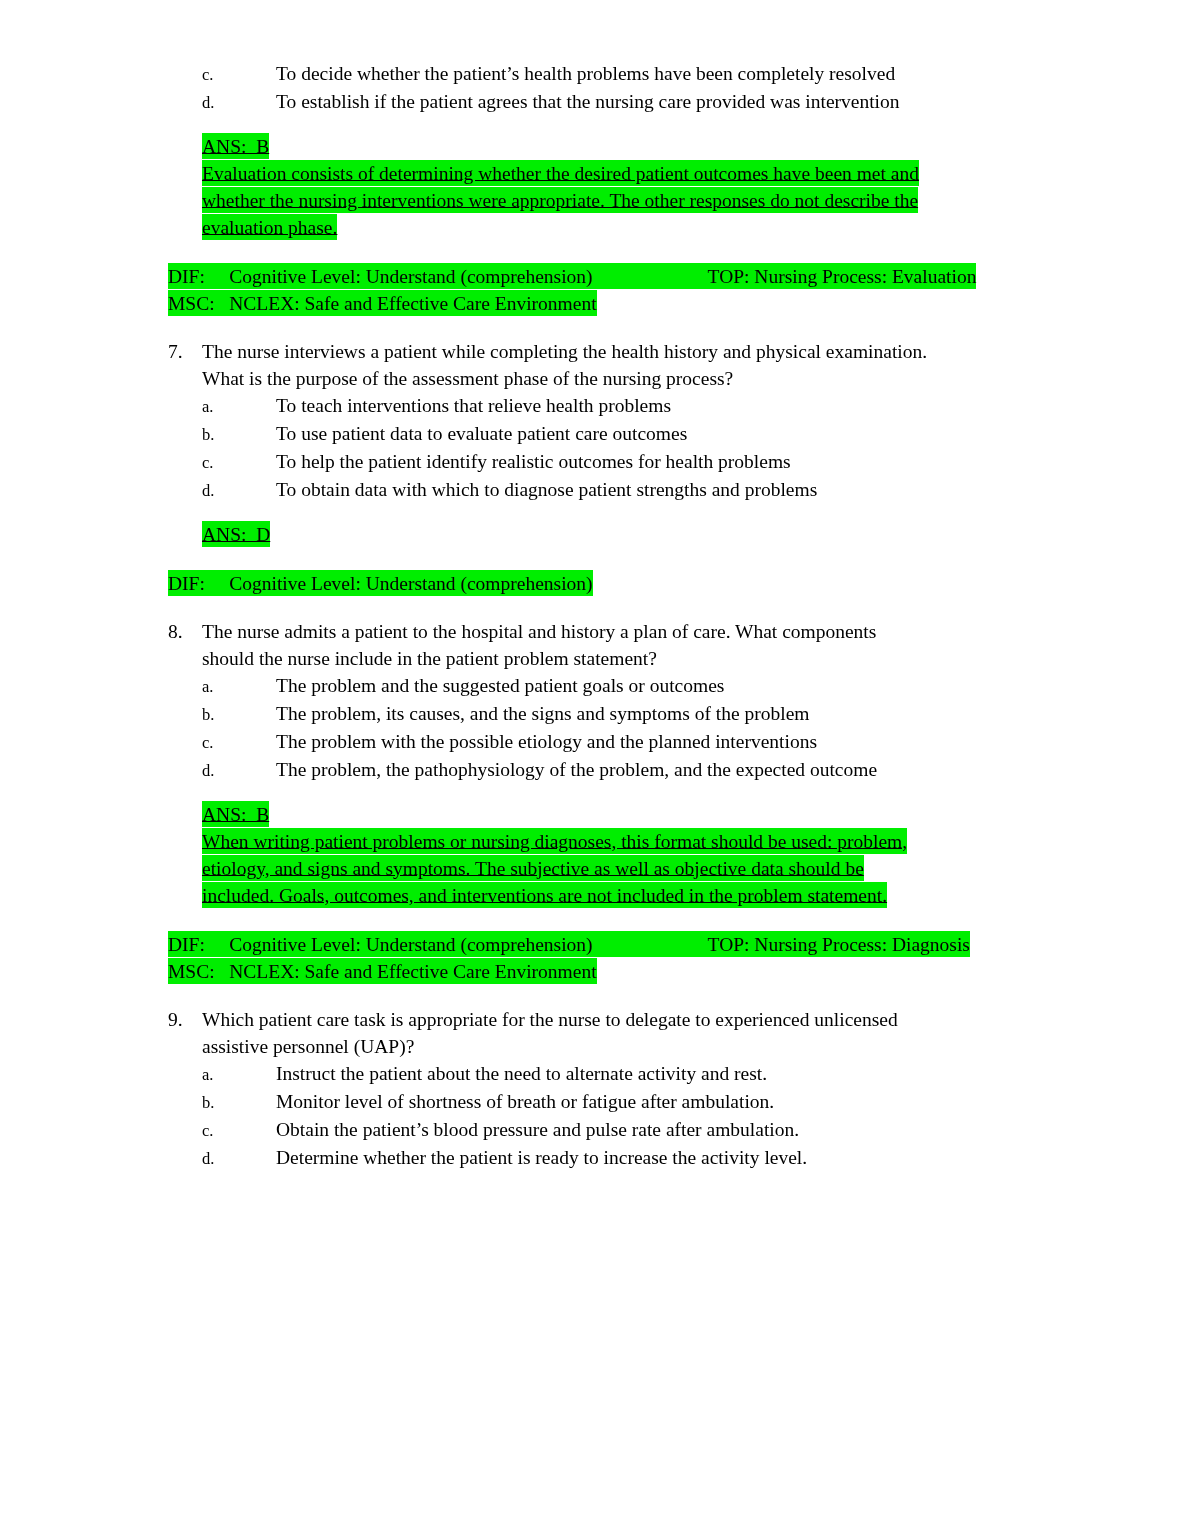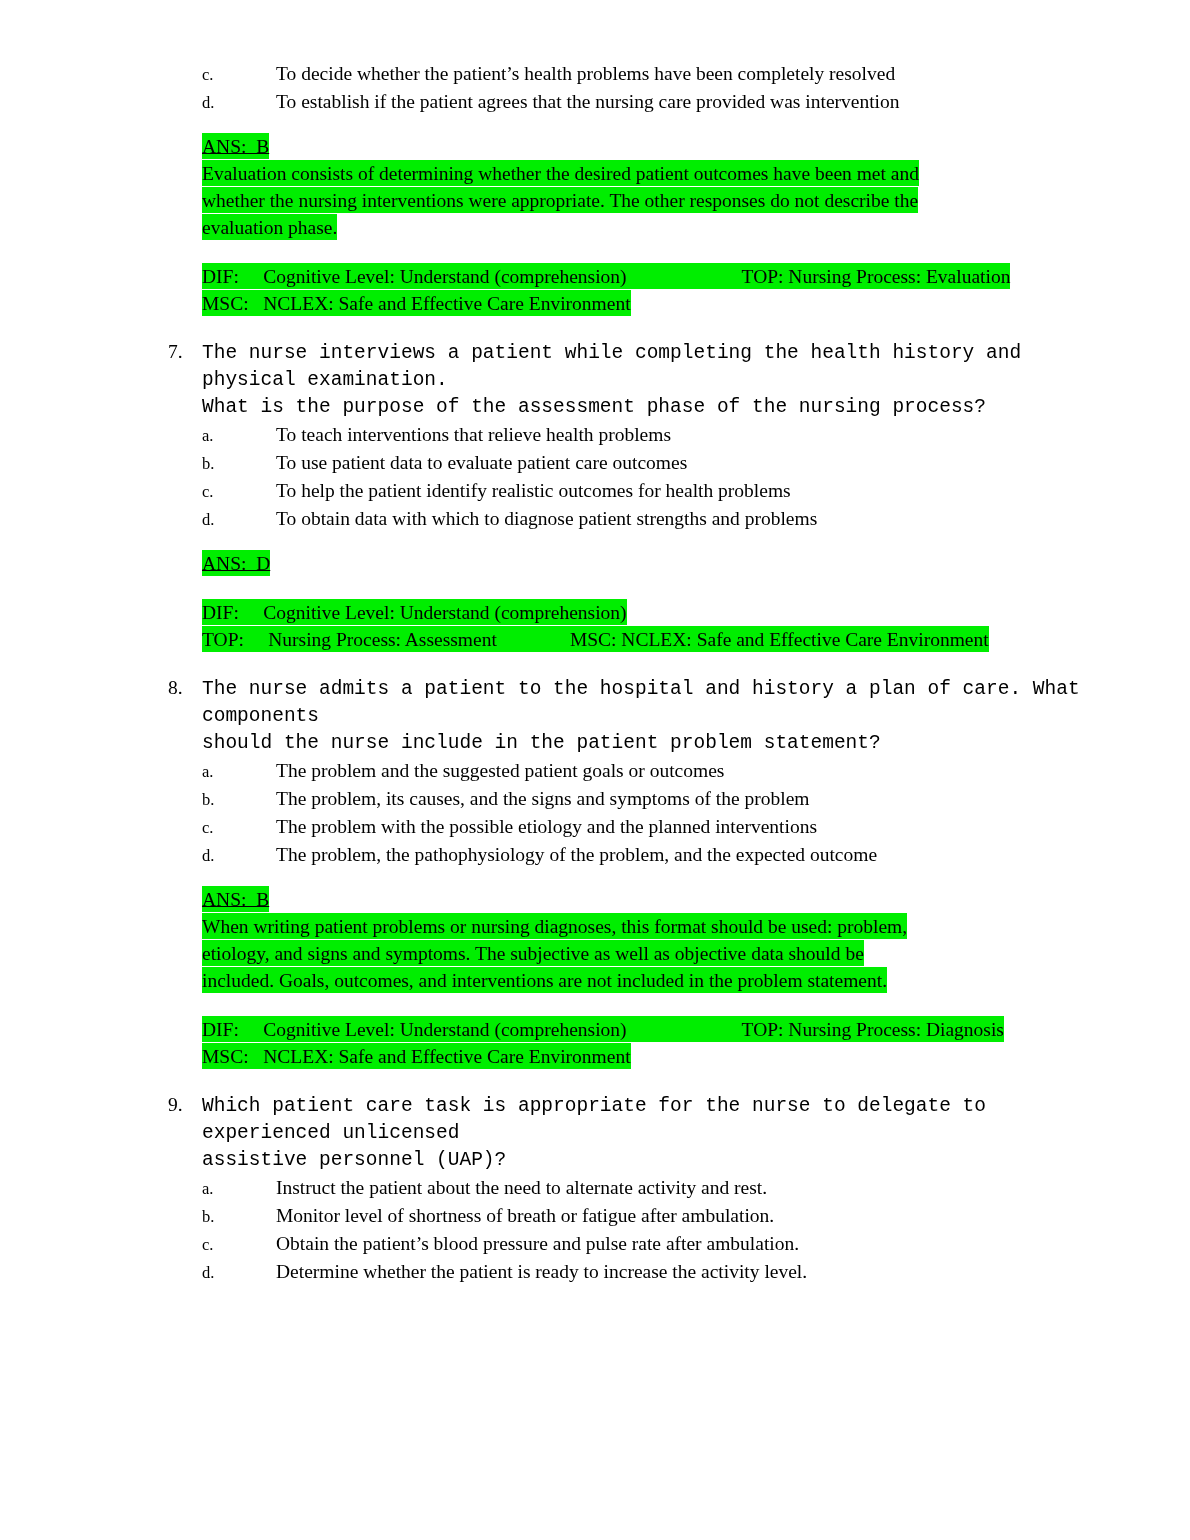--- a/index.html
+++ b/index.html
@@ -9,33 +9,33 @@
     font-size: 19.5px;
     line-height: 27px;
     color: #000000;
     position: relative;
     --hl: #00ee00;
   }
   .content { position:absolute; left:168px; top:60px; width:930px; }
 
   .row { display:flex; align-items:baseline; }
   .num { width:34px; flex:none; }
-  .stem { flex:1; white-space:pre-wrap;font-family:Liberation Mono, monospace; }
+  .stem { flex:1; white-space:pre-wrap; }
 
   .opt { display:flex; align-items:baseline; margin-left:34px; }
   .opt-letter { width:34px; flex:none; font-size:16.5px; }
   .opt-text { flex:1;margin-left:40px; }
 
   .answer-block { margin-left:34px; margin-top:16px; }
   .ans-line { white-space:pre;text-decoration:underline; }
-  .rationale { white-space:pre-wrap; }
+  .rationale { white-space:pre-wrap;text-decoration:underline; }
 
   .hl { background: var(--hl); padding: 2.5px 0; }
 
-  .meta-block { margin-left:34px; margin-top:22px; }
+  .meta-block { margin-top:22px; }
   .meta-line { white-space:pre; }
   .tab { display:inline-block; }
   .t115 { width:115px; }
   .t73  { width:73px; }
 
   .question { margin-top:22px; }
 </style>
 </head>
 <body style="--hl: #00ee00;">
 
@@ -87,21 +87,20 @@
         <span class="opt-text">To obtain data with which to diagnose patient strengths and problems</span>
       </div>
   </div>
 
   <div class="answer-block">
     <div class="ans-line"><span class="hl">ANS:  D</span></div>
   </div>
 
   <div class="meta-block">
     <div class="meta-line"><span class="hl"><span>DIF:     Cognitive Level: Understand (comprehension)</span></span></div>
-    <div class="meta-line"><span class="hl"><span>TOP:     Nursing Process: Assessment</span><span class="tab t73"></span><span>MSC: NCLEX: Safe and Effective Care Environment</span></span></div>
   </div>
 
   <div class="question">
     <div class="row">
         <span class="num">8.</span>
         <div class="stem">The nurse admits a patient to the hospital and history a plan of care. What components
 should the nurse include in the patient problem statement?</div>
       </div>
     <div class="opt">
         <span class="opt-letter">a.</span>

